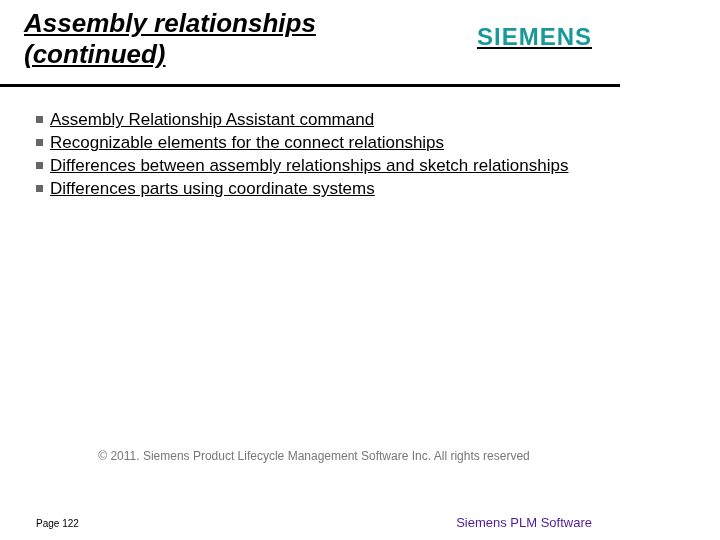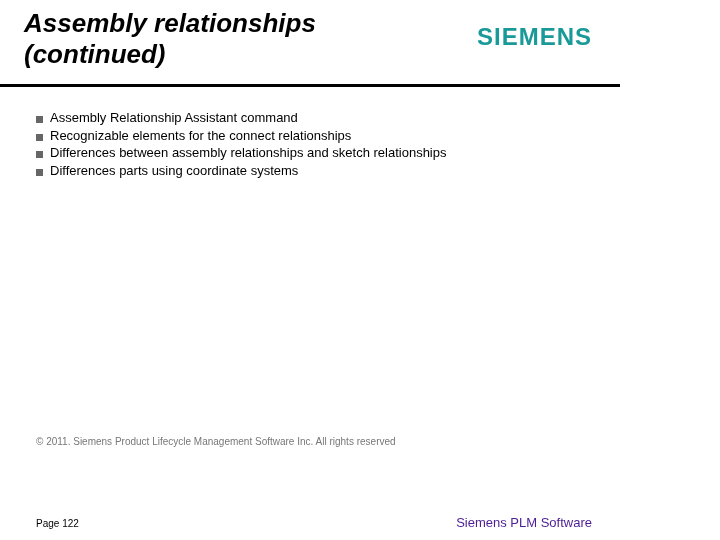--- a/index.html
+++ b/index.html
@@ -2,20 +2,21 @@
 <html><head>
 <meta charset="utf-8">
 <style>
   * { margin: 0; padding: 0; box-sizing: border-box; }
   html, body { width: 720px; height: 540px; font-family: Arial, Helvetica, sans-serif; background: #fff; }
   .slide {
     width: 620px;
     height: 540px;
     position: relative;
     background: #fff;
+    text-decoration: underline;
   }
   .header {
     display: flex;
     justify-content: space-between;
     align-items: flex-start;
     padding: 8px 28px 14px 24px;
     border-bottom: 3px solid #000;
   }
   .title {
     font-size: 26px;
@@ -32,21 +33,21 @@
     letter-spacing: 1px;
     margin-top: 15px;
   }
   .body {
     padding: 22px 30px 0 36px;
   }
   .bullets {
     list-style: none;
   }
   .bullets li {
-    font-size: 13px;
+    font-size: 17px;
     line-height: 1.35;
     color: #000;
     position: relative;
     padding-left: 14px;
   }
   .bullets li::before {
     content: "";
     position: absolute;
     left: 0;
     top: 7px;
@@ -55,24 +56,24 @@
     background: #666;
   }
   .footer {
     position: absolute;
     bottom: 10px;
     left: 0;
     right: 0;
     padding: 0 28px 0 36px;
   }
   .copyright {
-    font-size: 10px;
+    font-size: 12px;
     color: #777;
-    text-align: left;
-    margin-bottom: 20px;
+    text-align: center;
+    margin-bottom: 4px;
   }
   .footer-row {
     display: flex;
     justify-content: space-between;
     align-items: baseline;
   }
   .page {
     font-size: 10px;
     color: #000;
   }

